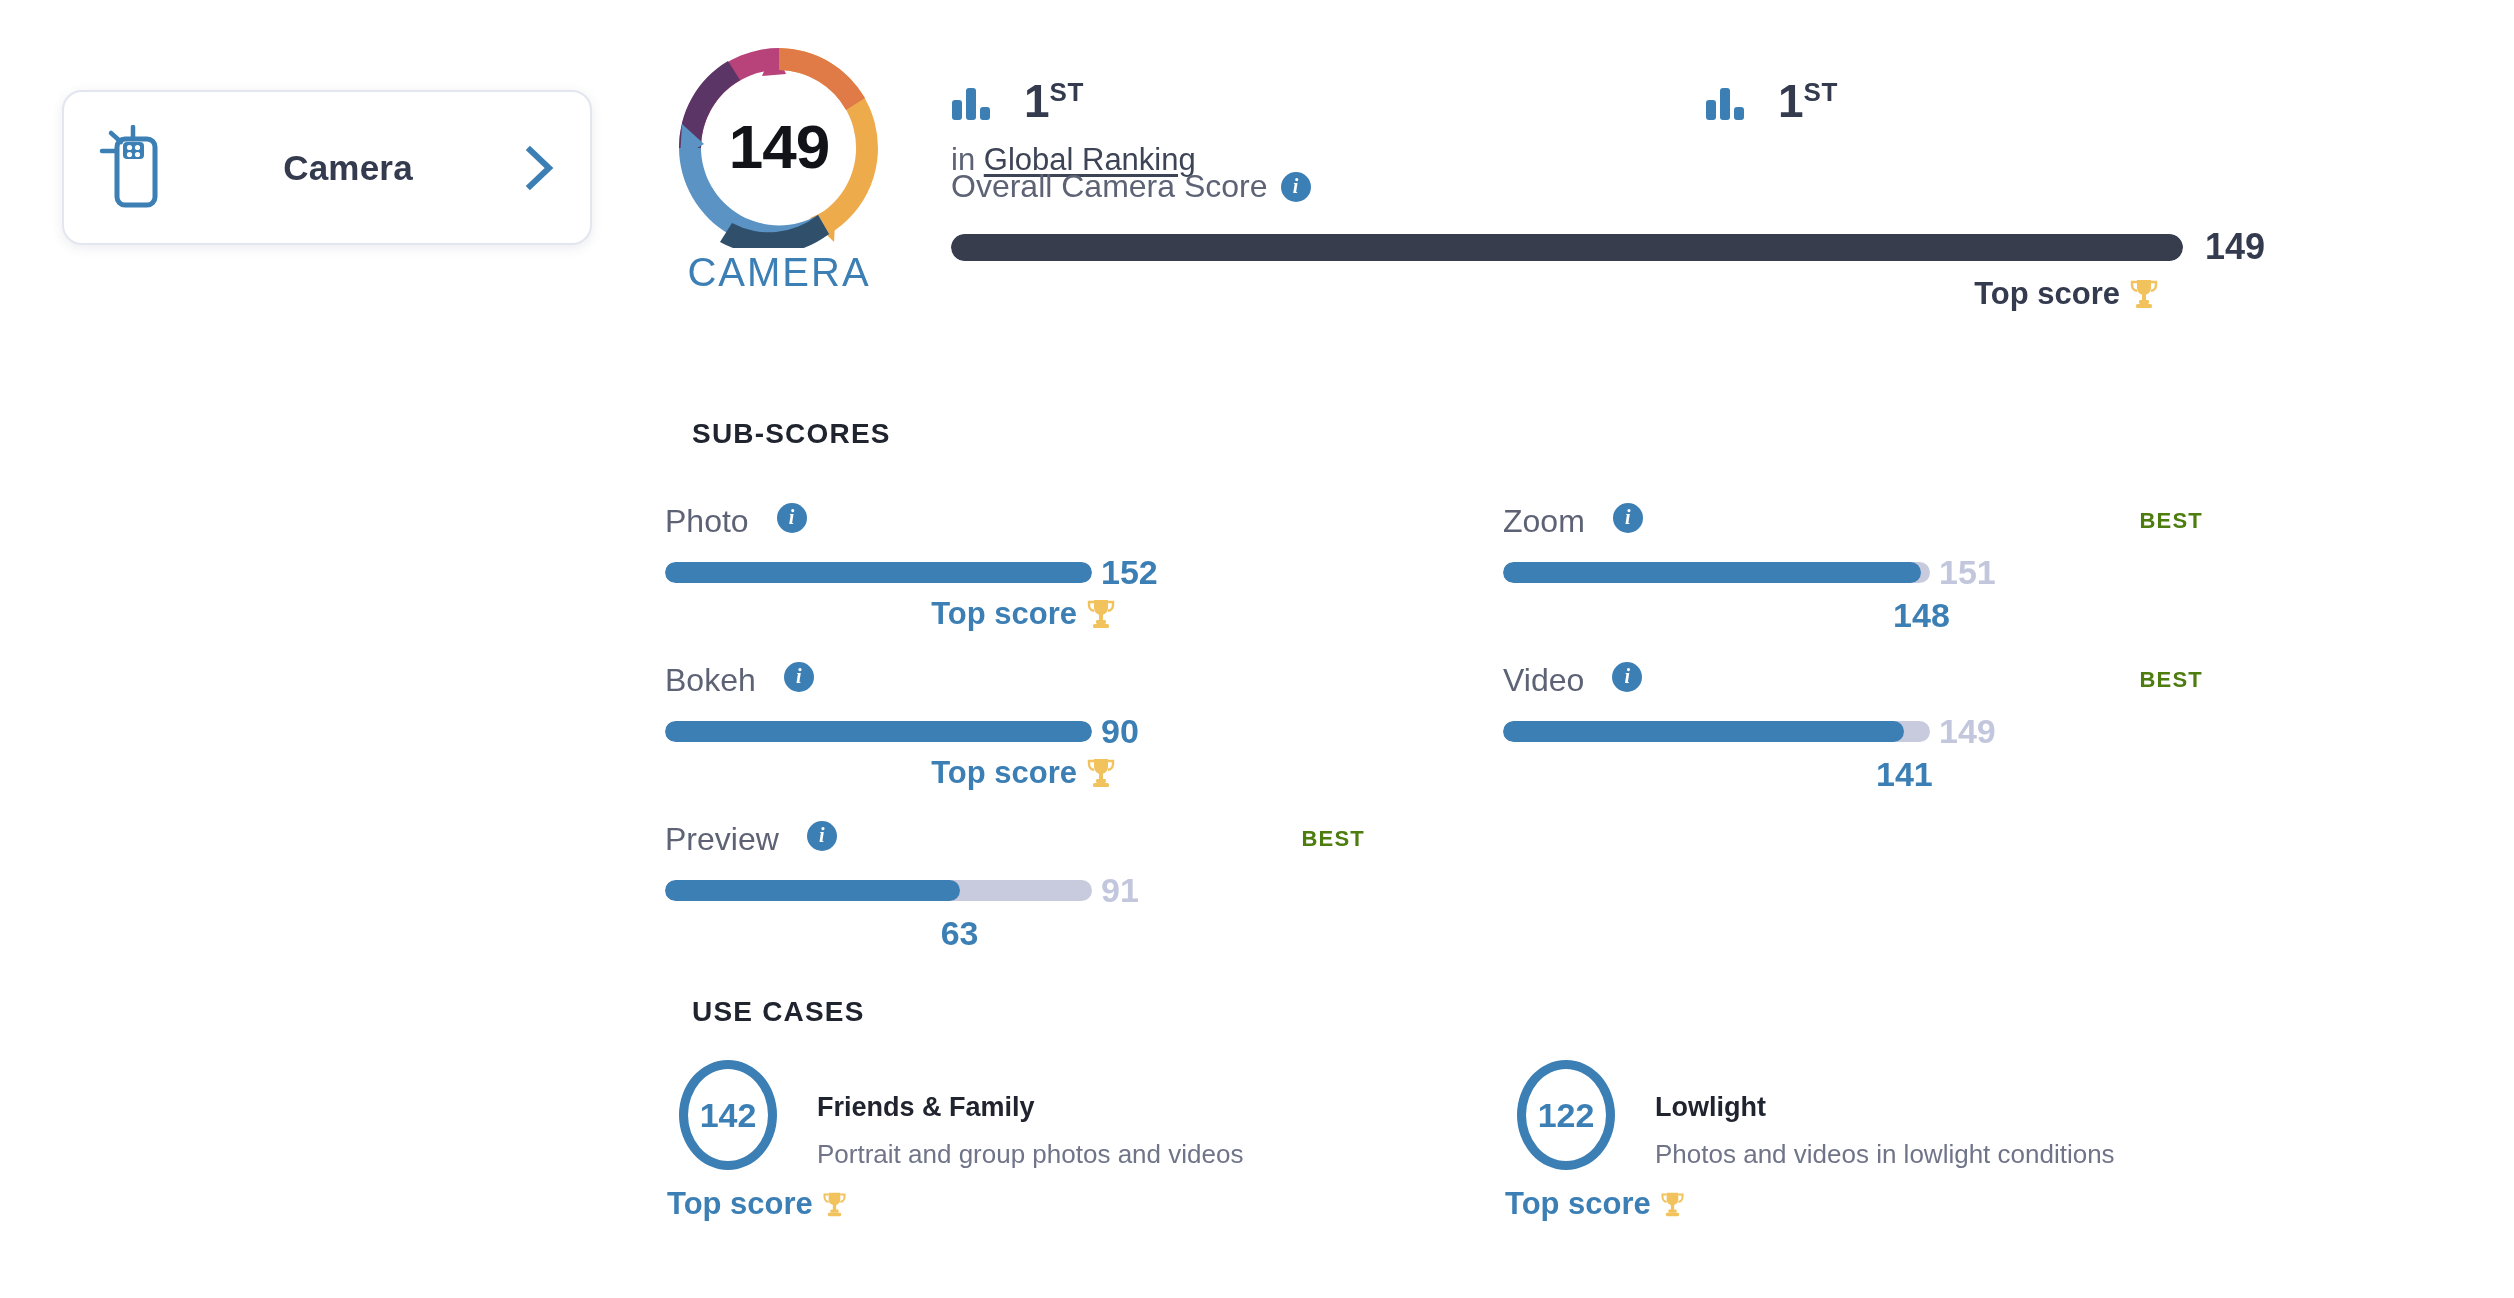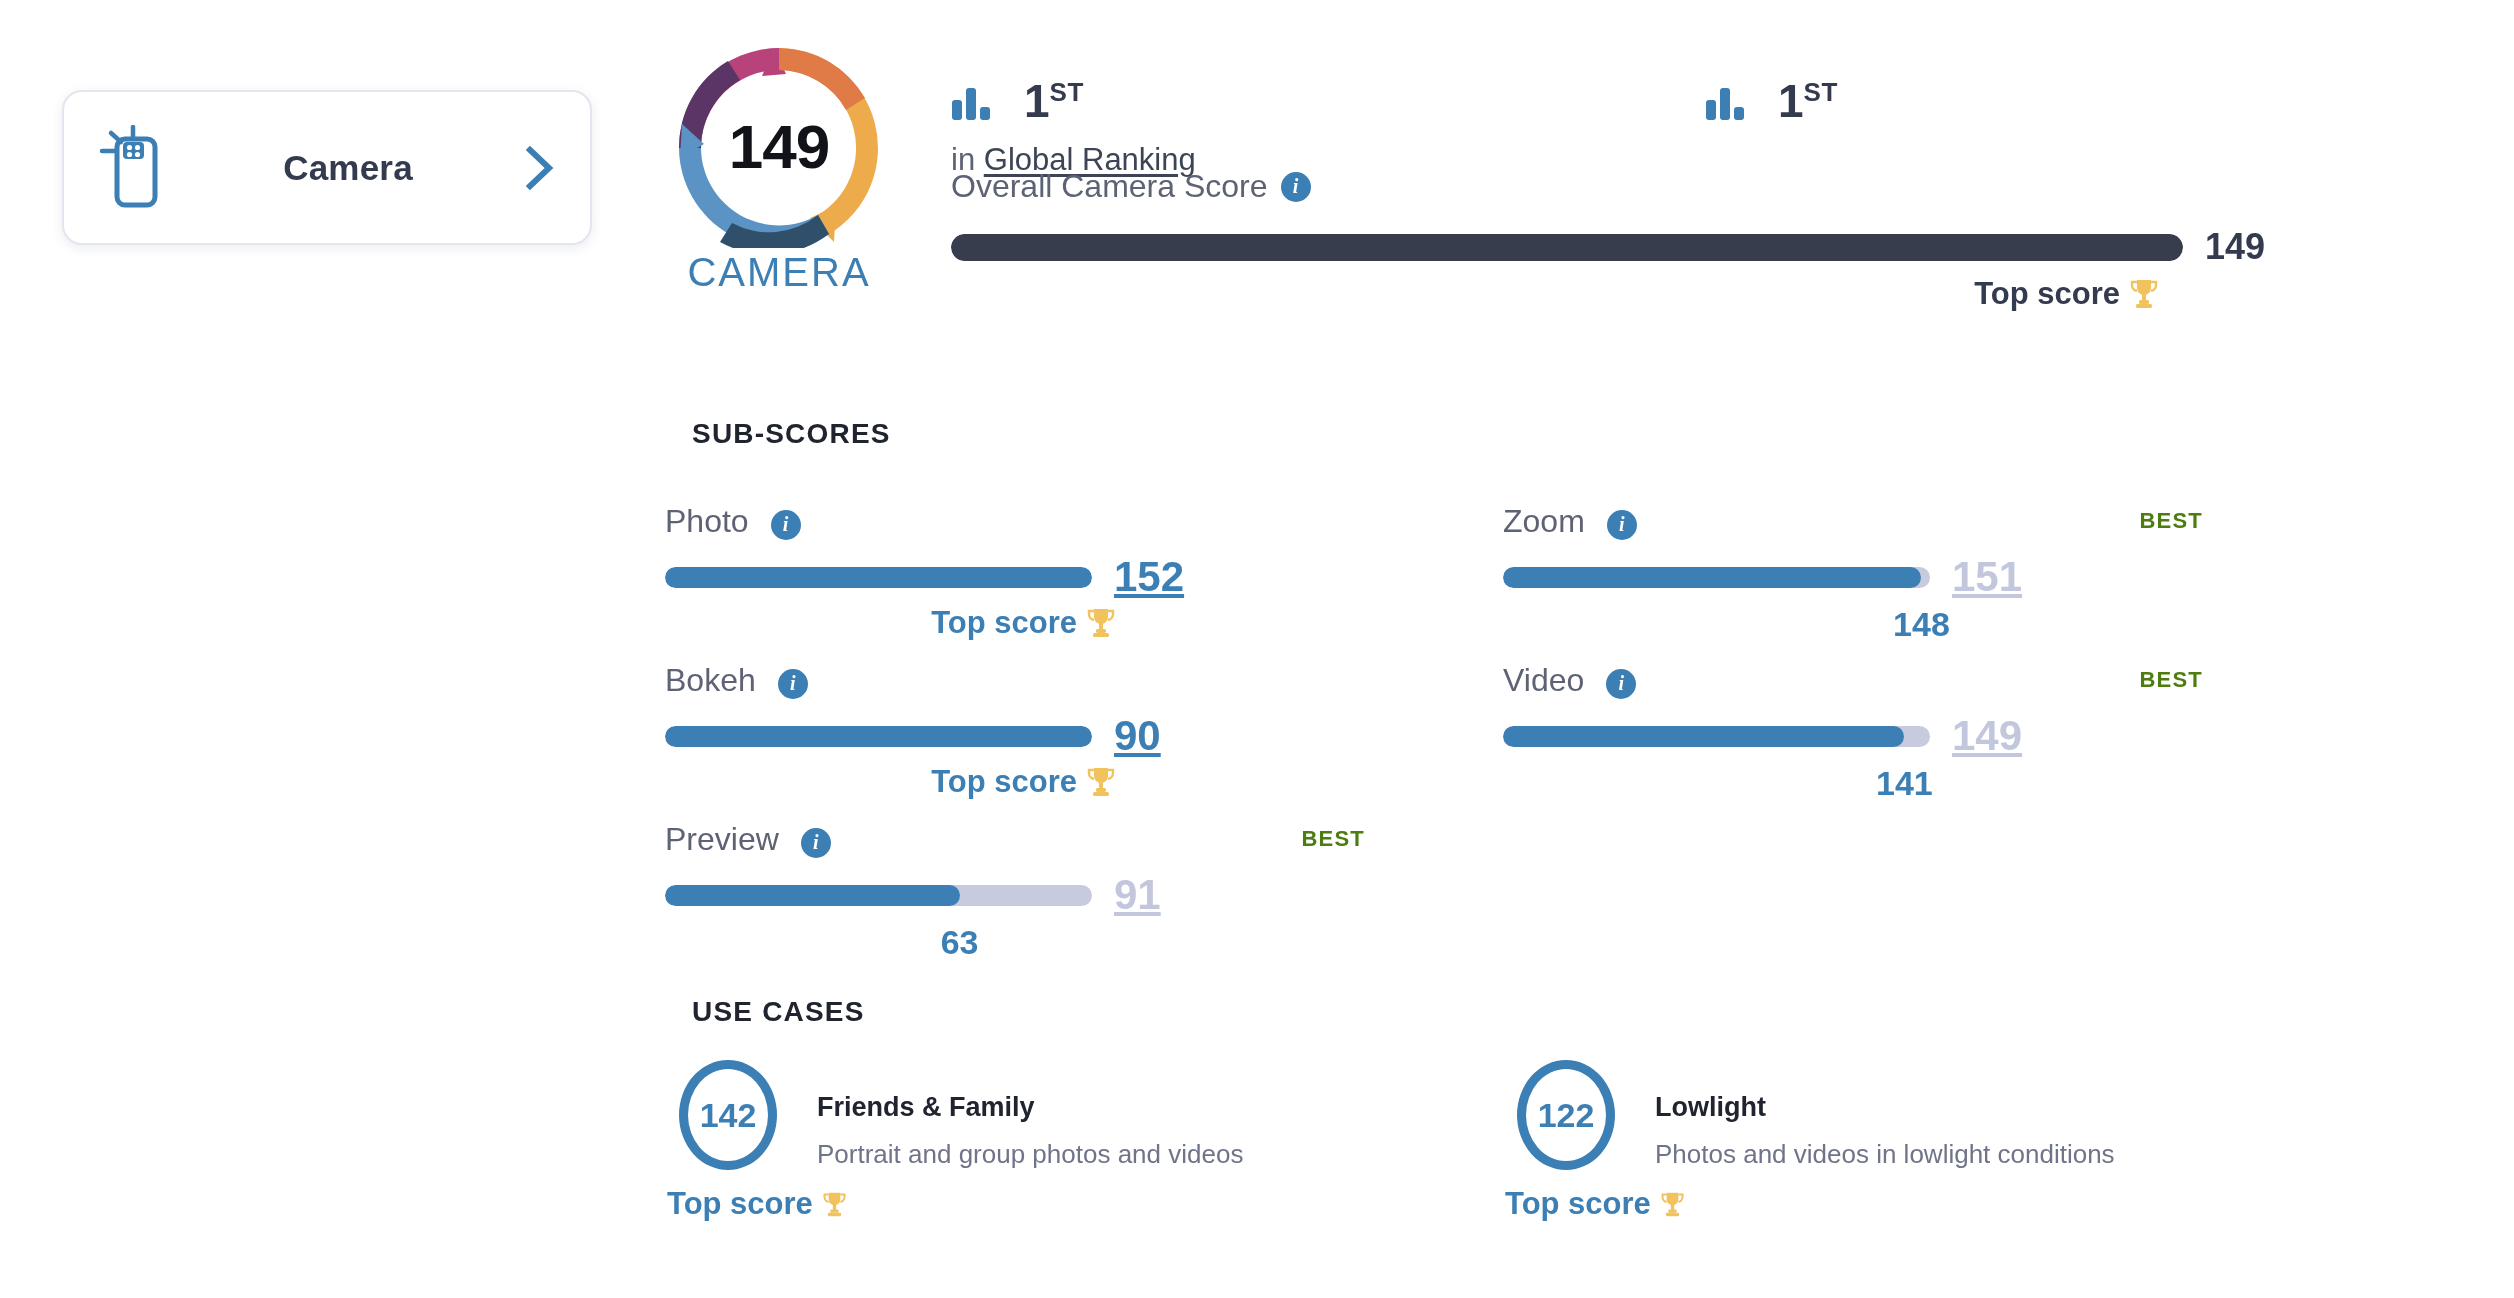--- a/index.html
+++ b/index.html
@@ -242,22 +242,22 @@
 
   .sub-row { position: relative; height: 159px; }
 
   .sub-head {
     display: flex;
     align-items: center;
     height: 42px;
   }
   .sub-name {
     display: flex;
-    align-items: flex-end;
-    gap: 22px;
+    align-items: flex-start;
+    gap: 28px;
     font-size: 32px;
     color: #5d6375;
   }
   .sub-best-label {
     margin-left: auto;
     font-size: 22px;
     font-weight: 700;
     letter-spacing: 1.2px;
     color: #4d7c0f;
   }
@@ -273,25 +273,24 @@
     background: #c7cbdd;
     overflow: hidden;
     flex: 0 0 auto;
   }
   .sub-fill {
     height: 100%;
     border-radius: 11px;
     background: #3c7fb5;
   }
   .sub-right-val {
-    margin-left: 22px;
-    font-size: 42px;
+    margin-left: 9px;
+    font-size: 34px;
     font-weight: 700;
     white-space: nowrap;
-    text-decoration: underline;
   }
   .sub-right-val.score { color: #3c7fb5; }
   .sub-right-val.best { color: #c3c7dd; }
 
   .sub-under {
     position: relative;
     height: 40px;
     margin-top: 4px;
     width: 427px;
   }

